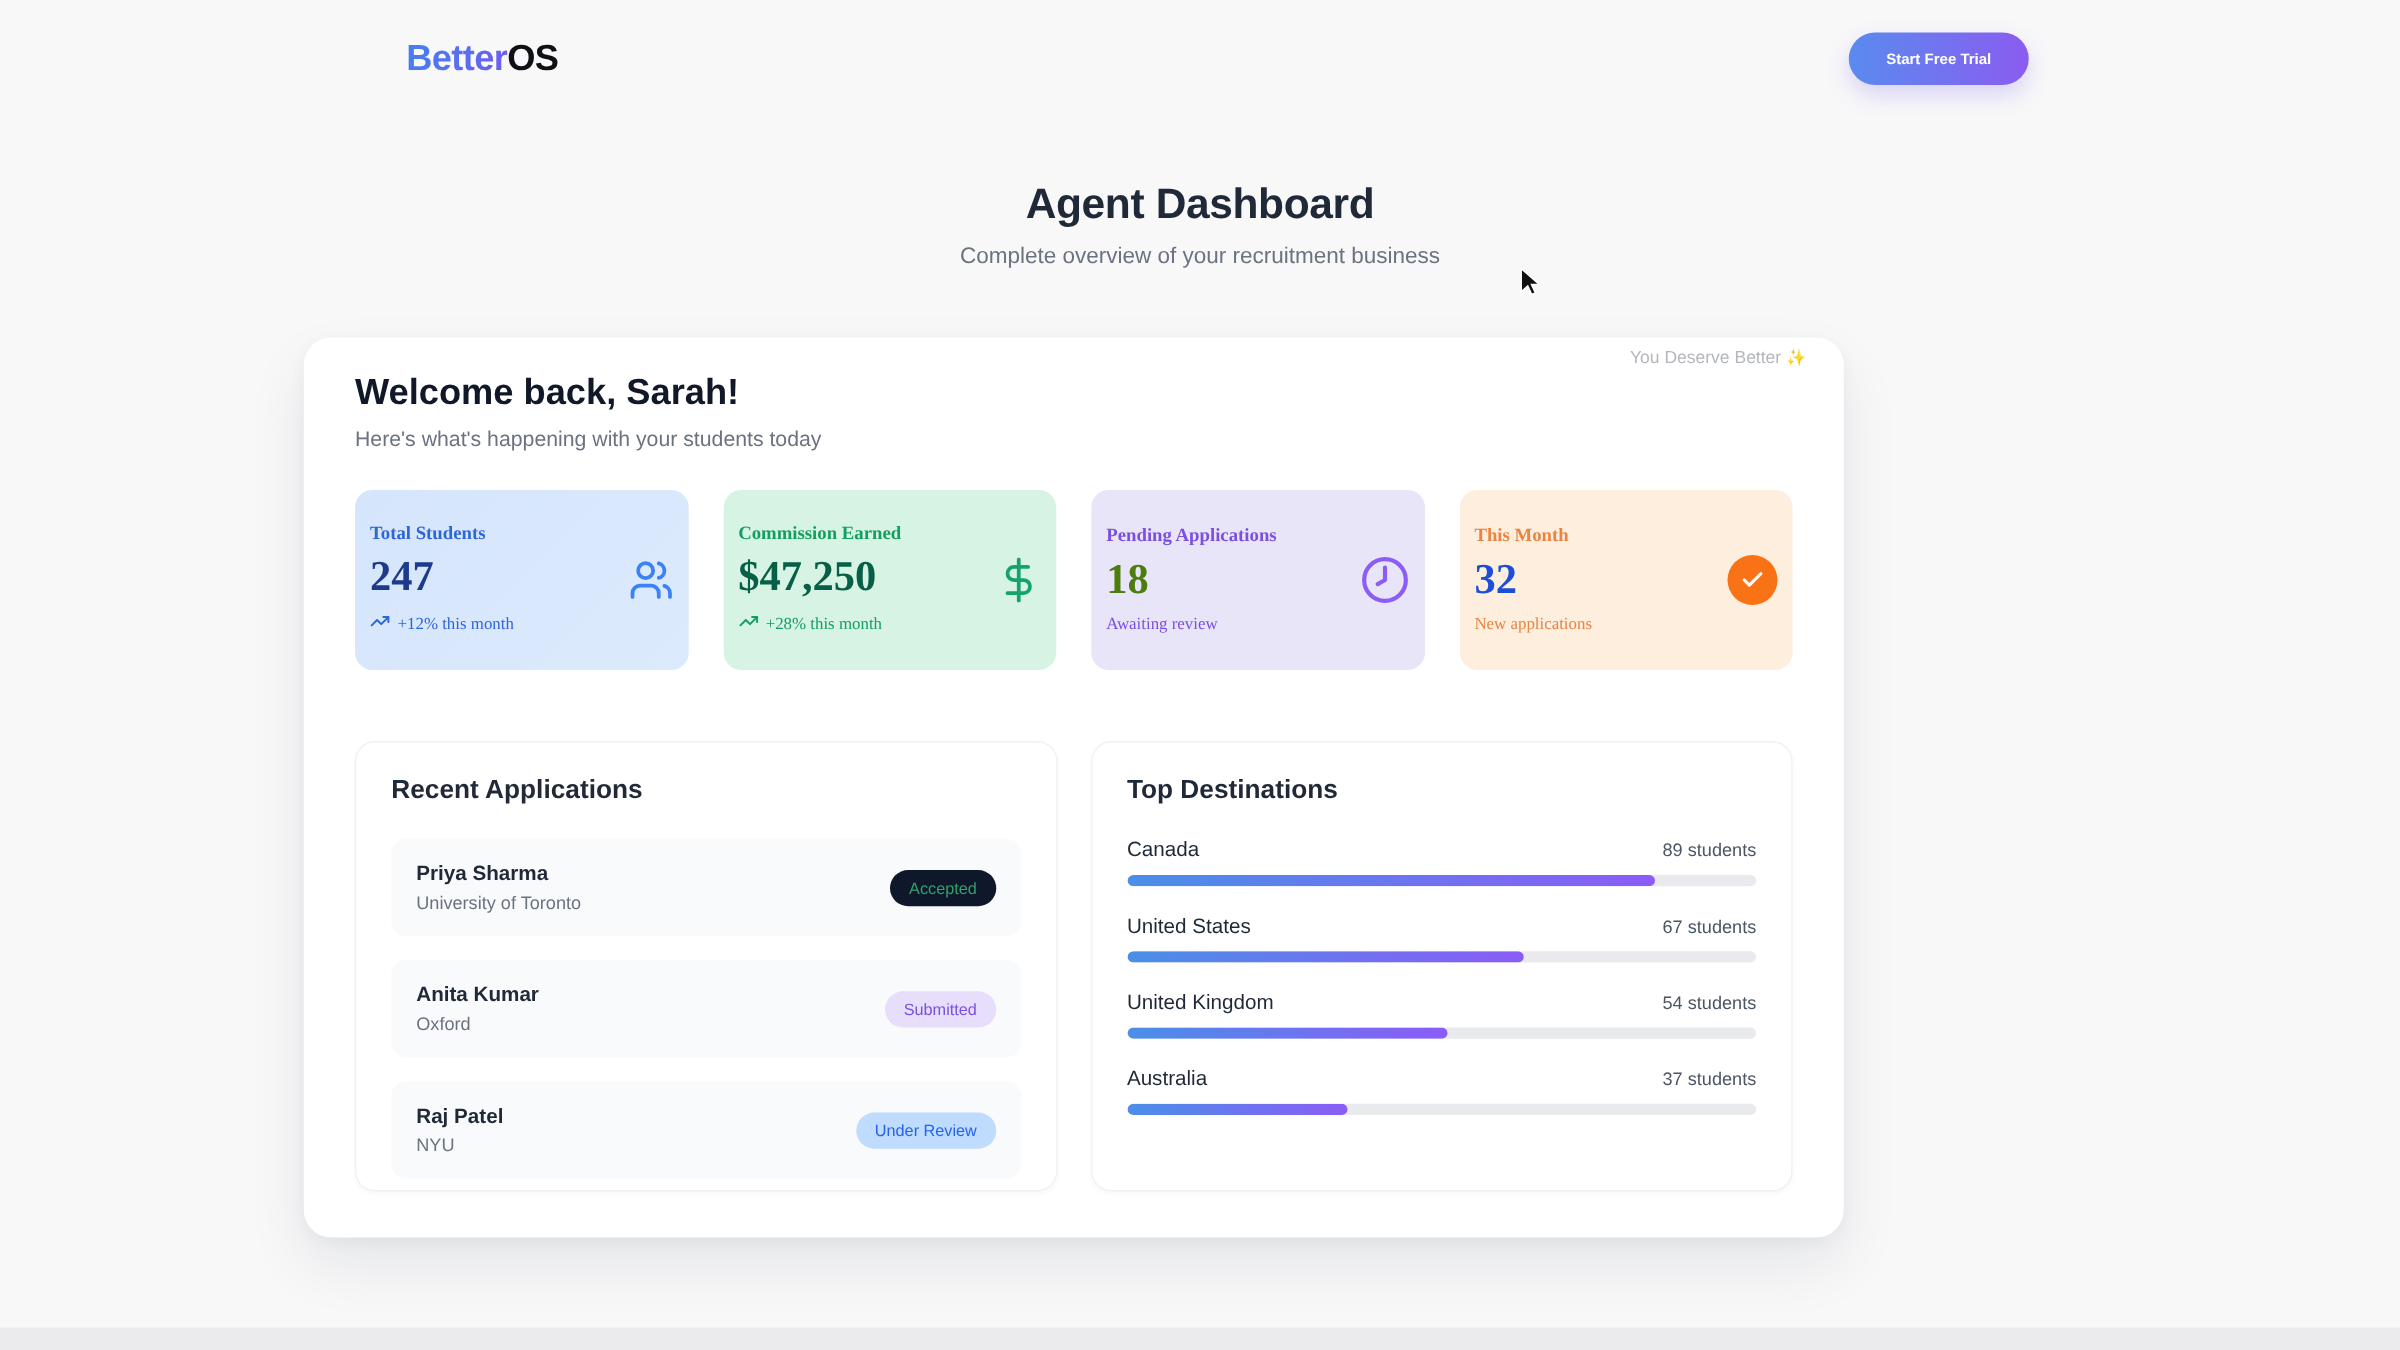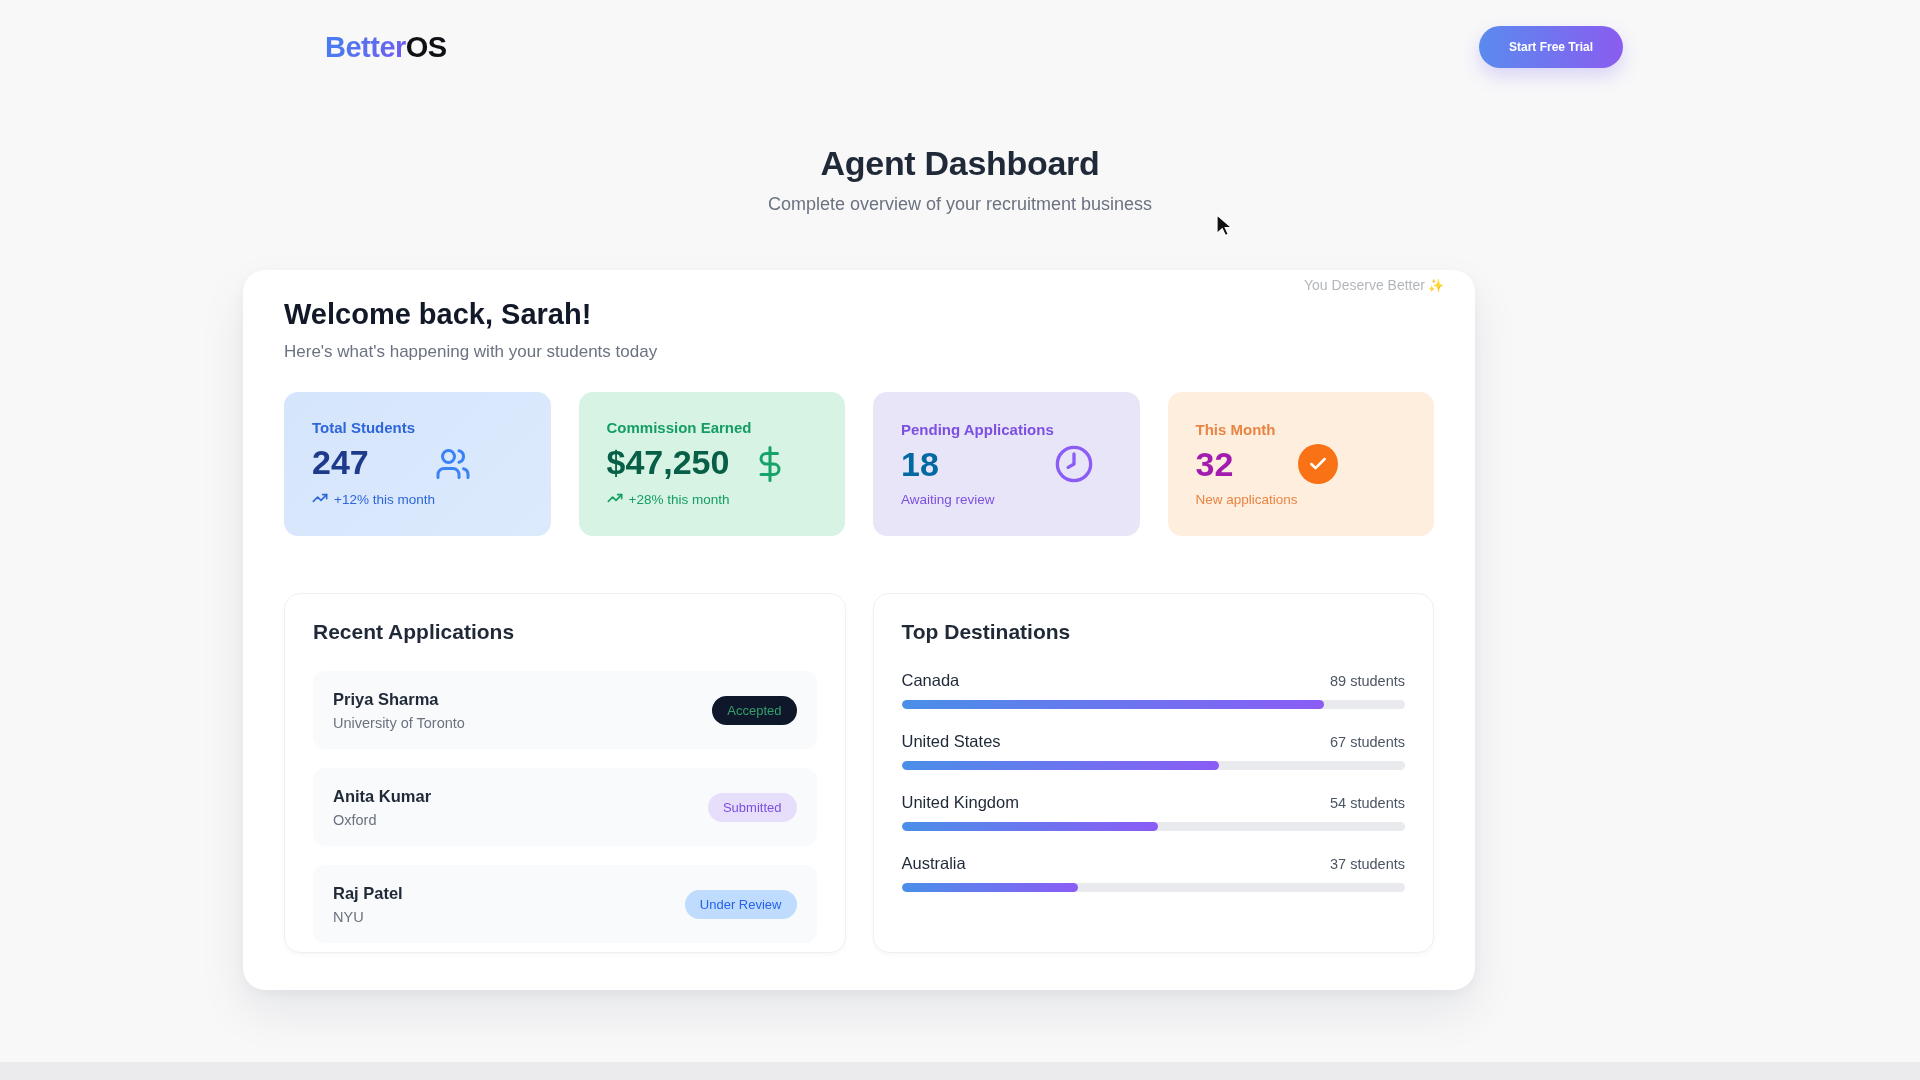--- a/index.html
+++ b/index.html
@@ -72,45 +72,46 @@
   
   .stats {
     margin-top:30px;
     display:grid;
     grid-template-columns:repeat(4,1fr);
     gap:28px;
   }
   .stat {
     height:144px;
     border-radius:14px;
-    padding:25px 28px;
+    padding:25px 12px;
     display:flex;
     align-items:center;
-    justify-content:flex-start;
+    justify-content:space-between;
+    font-family:Liberation Serif, serif;
   }
   .stat-label { font-size:15px; font-weight:600; }
   .stat-value { font-size:34px; font-weight:700; margin-top:7px; }
   .stat-sub { margin-top:8px; font-size:13.5px; font-weight:500; display:flex; align-items:center; gap:6px; }
   .stat-icon svg { display:block; }
 
   .stat-blue   { background:linear-gradient(135deg,#d5e5fb,#dceafd); }
   .stat-blue .stat-label, .stat-blue .stat-sub { color:#2e66d9; }
   .stat-blue .stat-value { color:#1e3a8a; }
 
   .stat-green  { background:#d6f3e3; }
   .stat-green .stat-label, .stat-green .stat-sub { color:#149e62; }
   .stat-green .stat-value { color:#065f46; }
 
   .stat-purple { background:#e8e5f9; }
   .stat-purple .stat-label, .stat-purple .stat-sub { color:#7c4fe0; }
-  .stat-purple .stat-value { color:#0369a1; }
+  .stat-purple .stat-value { color:#4d7c0f; }
 
   .stat-orange { background:#fdeede; }
   .stat-orange .stat-label, .stat-orange .stat-sub { color:#ea8442; }
-  .stat-orange .stat-value { color:#a21caf; }
+  .stat-orange .stat-value { color:#1d4ed8; }
 
   .check-circle {
     width:40px; height:40px; border-radius:50%;
     background:#f97316;
     display:flex; align-items:center; justify-content:center;
   }
 
   
   .sections {
     margin-top:57px;

